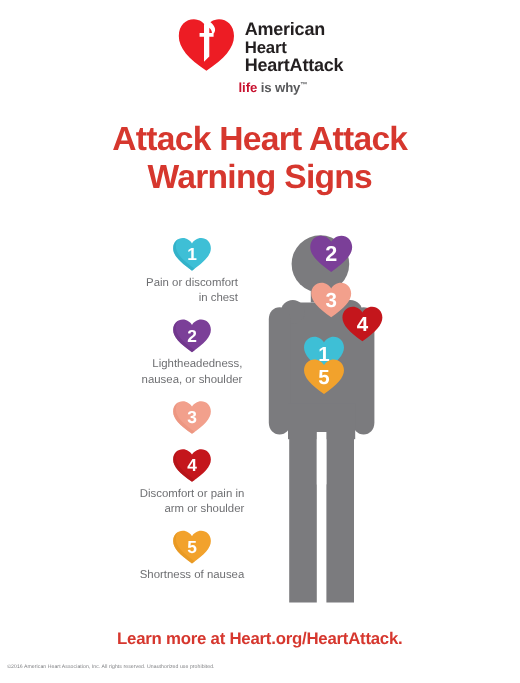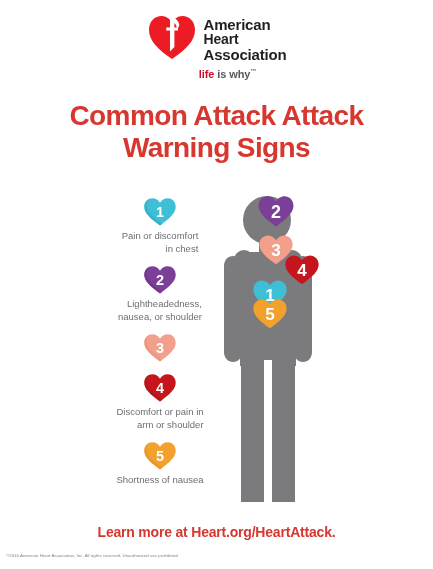--- a/index.html
+++ b/index.html
@@ -158,30 +158,30 @@
   <div class="logo-row">
     <span class="logo-mark">
       <svg class="heart-svg" viewBox="0 0 50 50" xmlns="http://www.w3.org/2000/svg">
         <path d="M25 47 C10 37 2 28 2 18 C2 9 8 4 14.5 4 C19.5 4 23 7 25 10.5 C27 7 30.5 4 35.5 4 C42 4 48 9 48 18 C48 28 40 37 25 47 Z" fill="#ed1c24"></path>
         <path d="M25.2 4.5 C28.5 6.5 31.5 8.5 32.2 12 C32.6 14.2 31.4 16.2 29.3 17.2 C30.2 14.6 29.2 12.6 27.4 11.1 L27.4 15.5 L31 15.5 L31 18.6 L27.4 18.6 L27.4 35 L23 39.5 L23 18.6 L19.3 18.6 L19.3 15.5 L23 15.5 L23 9.5 C23 7.3 24 5.6 25.2 4.5 Z" fill="#ffffff"></path>
       </svg>
     </span>
     <span class="logo-words">
       <span class="w-american">American</span>
       <span class="w-heart">Heart</span>
-      <span class="w-assoc">Association</span>
+      <span class="w-assoc">HeartAttack</span>
     </span>
   </div>
   <div class="tagline">
     <span class="life">life</span><span class="isw"> is why</span><span class="tm">™</span>
   </div>
 </div>
 
 <div class="title">
-  <div>Common Attack Attack</div>
+  <div>Attack Heart Attack</div>
   <div>Warning Signs</div>
 </div>
 
 <div class="list">
 
   <div class="list-item">
     <span class="list-heart">
       <svg class="heart-svg" viewBox="0 0 40 36" xmlns="http://www.w3.org/2000/svg">
         <path d="M20 34.5 C8 26 1.5 19.5 1.5 12.5 C1.5 6.5 6 2.5 11 2.5 C15 2.5 18.3 5 20 7.8 C21.7 5 25 2.5 29 2.5 C34 2.5 38.5 6.5 38.5 12.5 C38.5 19.5 32 26 20 34.5 Z" fill="#3ebfd6"></path>
         <path d="M20 34.5 C8 26 1.5 19.5 1.5 12.5 C1.5 8.6 3.4 5.5 6.2 3.8 C4.9 5.6 4.2 7.9 4.2 10.6 C4.2 17.6 10.7 24.1 22.7 32.6 Z" fill="#2aa7bf" opacity="0.55"></path>

